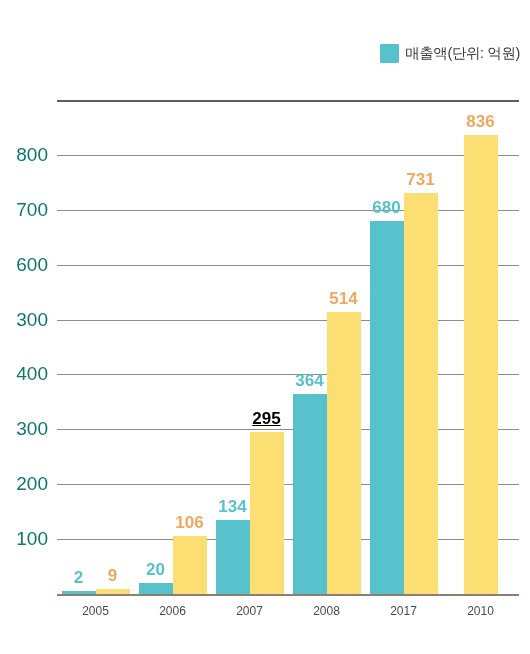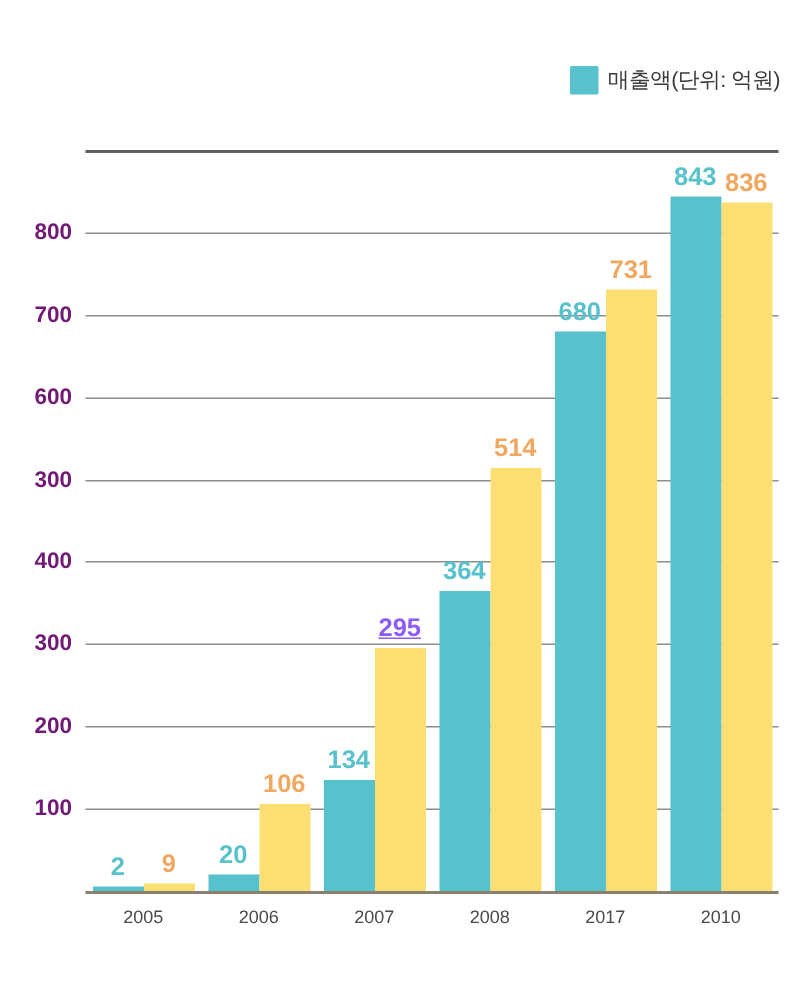--- a/index.html
+++ b/index.html
@@ -35,21 +35,21 @@
     background:#8d8d8d;
   }
   .gridline.top{height:2px;background:#5f5f5f;}
   .baseline{
     position:absolute;left:0;width:100%;height:2px;bottom:-2px;
     background:#8a8070;
   }
   .ytick{
     position:absolute;right:calc(100% + 9px);
     transform:translateY(-50%);
-    font-size:15px;color:#701a75;white-space:nowrap;font-weight:bold;
+    font-size:19px;color:#0f766e;white-space:nowrap;
   }
 
   .groups{position:absolute;inset:0;display:flex;}
   .group{flex:1;position:relative;height:100%;}
   .bars{
     position:absolute;left:0;right:0;bottom:0;height:100%;
     display:flex;justify-content:center;align-items:flex-end;
   }
   .bar-wrap{position:relative;width:34px;height:100%;}
   .bar{
@@ -134,21 +134,21 @@
           <div class="xtick">2006</div>
         </div>
         <div class="group">
           <div class="bars">
             <div class="bar-wrap">
               <div class="bar sales" style="height: 73.5511px; background: rgb(87, 193, 204);"></div>
               <div class="bar-value sales" style="color: rgb(87, 193, 204); bottom: 78.5511px;">134</div>
             </div>
             <div class="bar-wrap">
               <div class="bar stores" style="height: 161.922px; background: rgb(251, 223, 114);"></div>
-              <div class="bar-value stores" style="color: #8b5cf6; bottom: 166.922px; text-decoration: underline;">295</div>
+              <div class="bar-value stores" style="color: #000000; bottom: 166.922px; text-decoration: underline;">295</div>
             </div>
           </div>
           <div class="xtick">2007</div>
         </div>
         <div class="group">
           <div class="bars">
             <div class="bar-wrap">
               <div class="bar sales" style="height: 199.796px; background: rgb(87, 193, 204);"></div>
               <div class="bar-value sales" style="color: rgb(87, 193, 204); bottom: 204.796px;">364</div>
             </div>
@@ -168,24 +168,20 @@
             <div class="bar-wrap">
               <div class="bar stores" style="height: 401.238px; background: rgb(251, 223, 114);"></div>
               <div class="bar-value stores" style="color: rgb(240, 168, 96); bottom: 406.238px;">731</div>
             </div>
           </div>
           <div class="xtick">2017</div>
         </div>
         <div class="group">
           <div class="bars">
             <div class="bar-wrap">
-              <div class="bar sales" style="height: 462.713px; background: rgb(87, 193, 204);"></div>
-              <div class="bar-value sales" style="color: rgb(87, 193, 204); bottom: 467.713px;">843</div>
-            </div>
-            <div class="bar-wrap">
               <div class="bar stores" style="height: 458.871px; background: rgb(251, 223, 114);"></div>
               <div class="bar-value stores" style="color: rgb(240, 168, 96); bottom: 463.871px;">836</div>
             </div>
           </div>
           <div class="xtick">2010</div>
         </div>
       </div>
     <div class="baseline"></div>
   </div>
 

